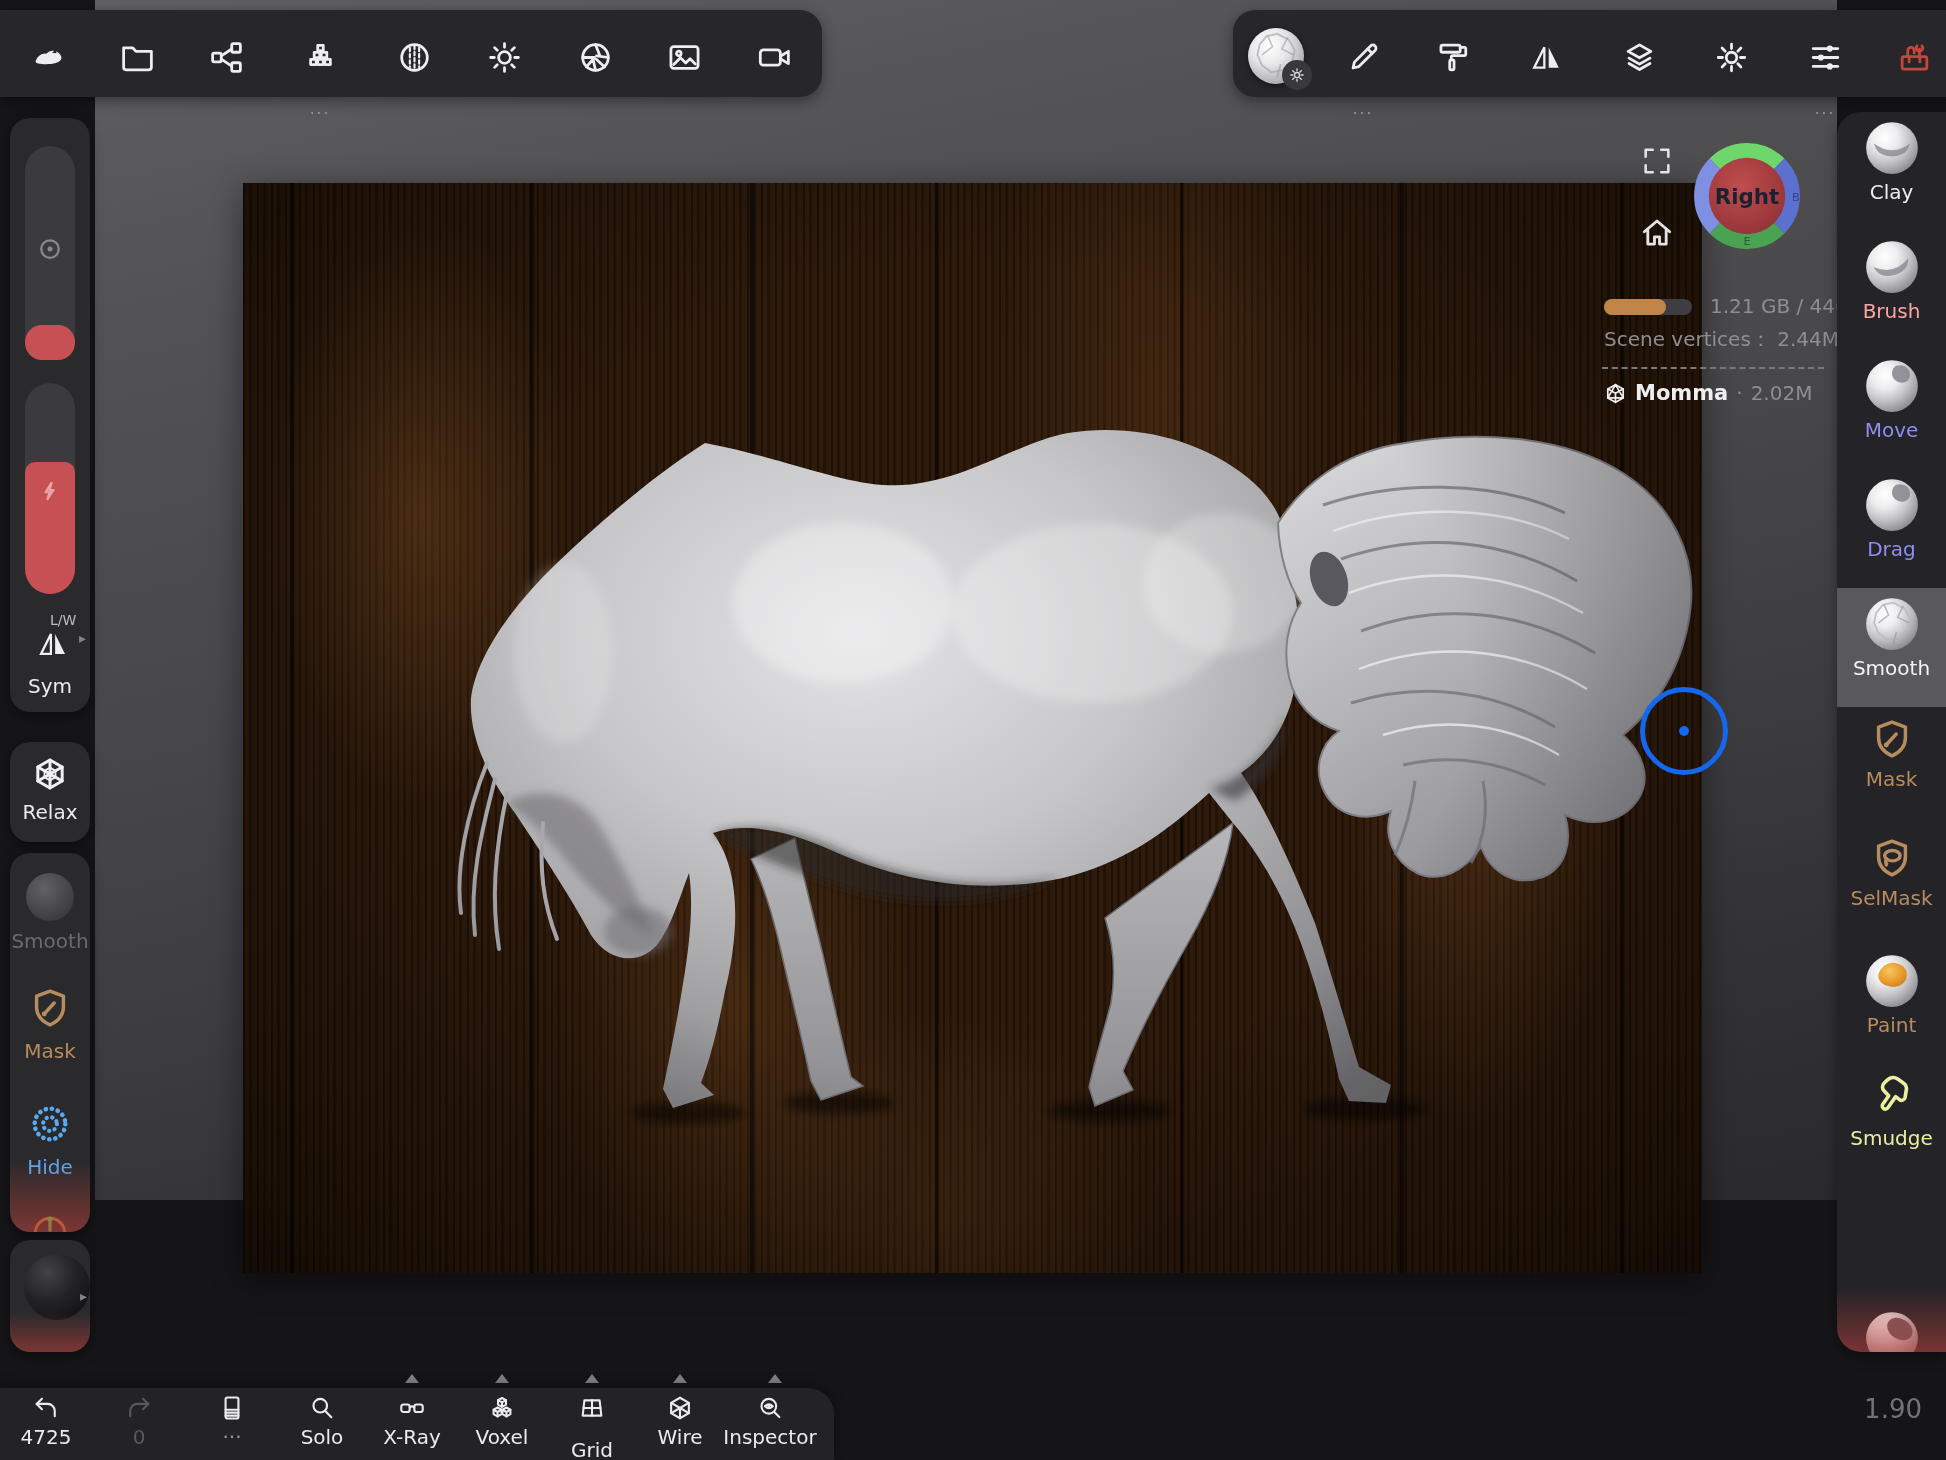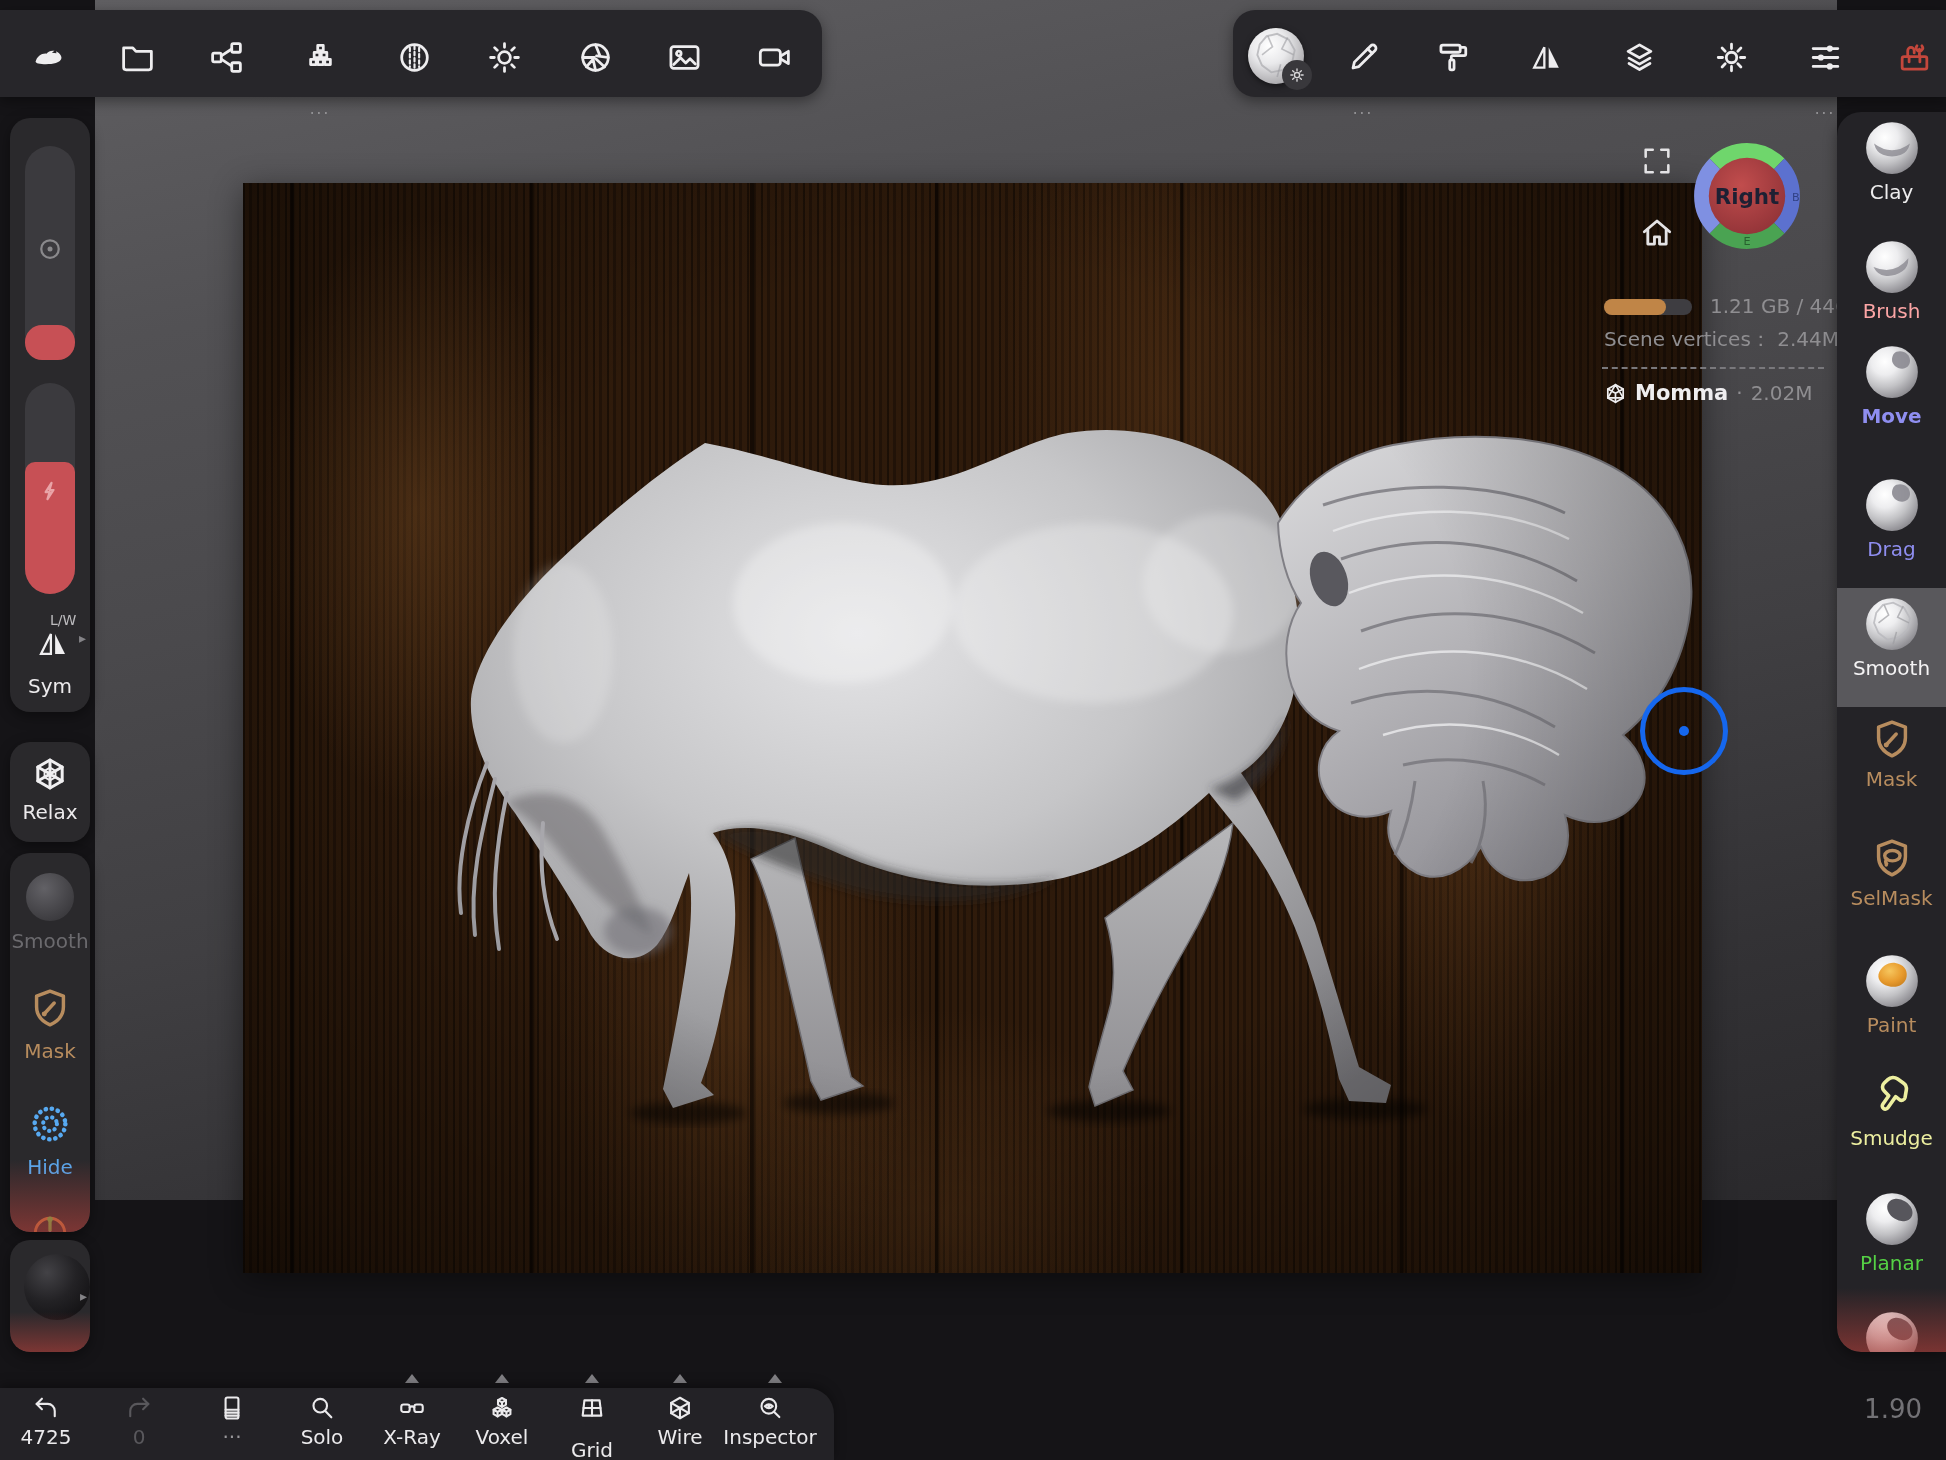--- a/index.html
+++ b/index.html
@@ -474,21 +474,21 @@
       </svg>
     <div class="rlabel" style="color: rgb(238, 237, 238);">Clay</div>
   </div>
   <div class="ritem" style="top:119px;">
     <svg class="sph" viewBox="0 0 48 48">
         <circle cx="24" cy="24" r="23" fill="url(#gBase)"></circle>
         <path d="M8 20q16 12 32 0-2 8-8 10-8 3-16 0-6-2-8-10Z" fill="#8b8a91" opacity=".8" transform="rotate(-14 24 24)"></path>
       </svg>
     <div class="rlabel" style="color: #fca5a5;">Brush</div>
   </div>
-  <div class="ritem" style="top:224px;font-weight:bold;">
+  <div class="ritem" style="top:238px;">
     <svg class="sph" viewBox="0 0 48 48">
         <circle cx="24" cy="24" r="23" fill="url(#gBase)"></circle>
         <path d="M28 6c6-2 12 2 12 8 0 4-3 7-7 7-5 0-9-4-9-8 0-3 1.5-6 4-7Z" fill="#8b8a91" opacity=".9"></path>
       </svg>
     <div class="rlabel" style="color: rgb(143, 142, 240);">Move</div>
   </div>
   <div class="ritem" style="top:357px;">
     <svg class="sph" viewBox="0 0 48 48">
         <circle cx="24" cy="24" r="23" fill="url(#gBase)"></circle>
         <path d="M28 6c6-2 12 2 12 8 0 4-3 7-7 7-5 0-9-4-9-8 0-3 1.5-6 4-7Z" fill="#8b8a91" opacity=".9"></path>
@@ -527,27 +527,20 @@
       </svg>
     <div class="rlabel" style="color: rgb(183, 140, 94);">Paint</div>
   </div>
   <div class="ritem" style="top:952px;">
     <svg class="stroke-ic" viewBox="0 0 24 24" style="width:48px;height:48px;color:#edefa0" stroke-width="1.7">
       <g transform="rotate(215 12 12)">
           <path d="M10.6 13.2V6.4a1.55 1.55 0 0 1 3.1 0v5.2l3.2.6c1.6.3 2.6 1.7 2.3 3.3l-.5 2.4c-.4 1.9-2 3.1-3.9 3.1h-3.4c-1.4 0-2.7-.8-3.3-2.1l-1.6-3.4c-.5-1.2.4-2.5 1.7-2.4l2.4.1Z"></path>
         </g>
     </svg>
     <div class="rlabel" style="color: rgb(237, 239, 160);">Smudge</div>
-  </div>
-  <div class="ritem" style="top:1071px;">
-    <svg class="sph" viewBox="0 0 48 48">
-        <circle cx="24" cy="24" r="23" fill="url(#gBase)"></circle>
-        <ellipse cx="31" cy="16" rx="12" ry="9" transform="rotate(32 31 16)" fill="#57565c"></ellipse>
-      </svg>
-    <div class="rlabel" style="color: rgb(85, 209, 69);">Planar</div>
   </div>
   <div class="ritem" style="top:1190px;">
     <svg class="sph" viewBox="0 0 48 48">
         <circle cx="24" cy="24" r="23" fill="url(#gBase)"></circle>
         <ellipse cx="31" cy="16" rx="12" ry="9" transform="rotate(32 31 16)" fill="#5d4e53"></ellipse>
         <circle cx="24" cy="24" r="23" fill="rgba(225,150,145,.18)"></circle>
       </svg>
   </div>
   <div class="fade-red" style="height:64px; border-radius:0 0 0 24px;"></div>
 </div>

